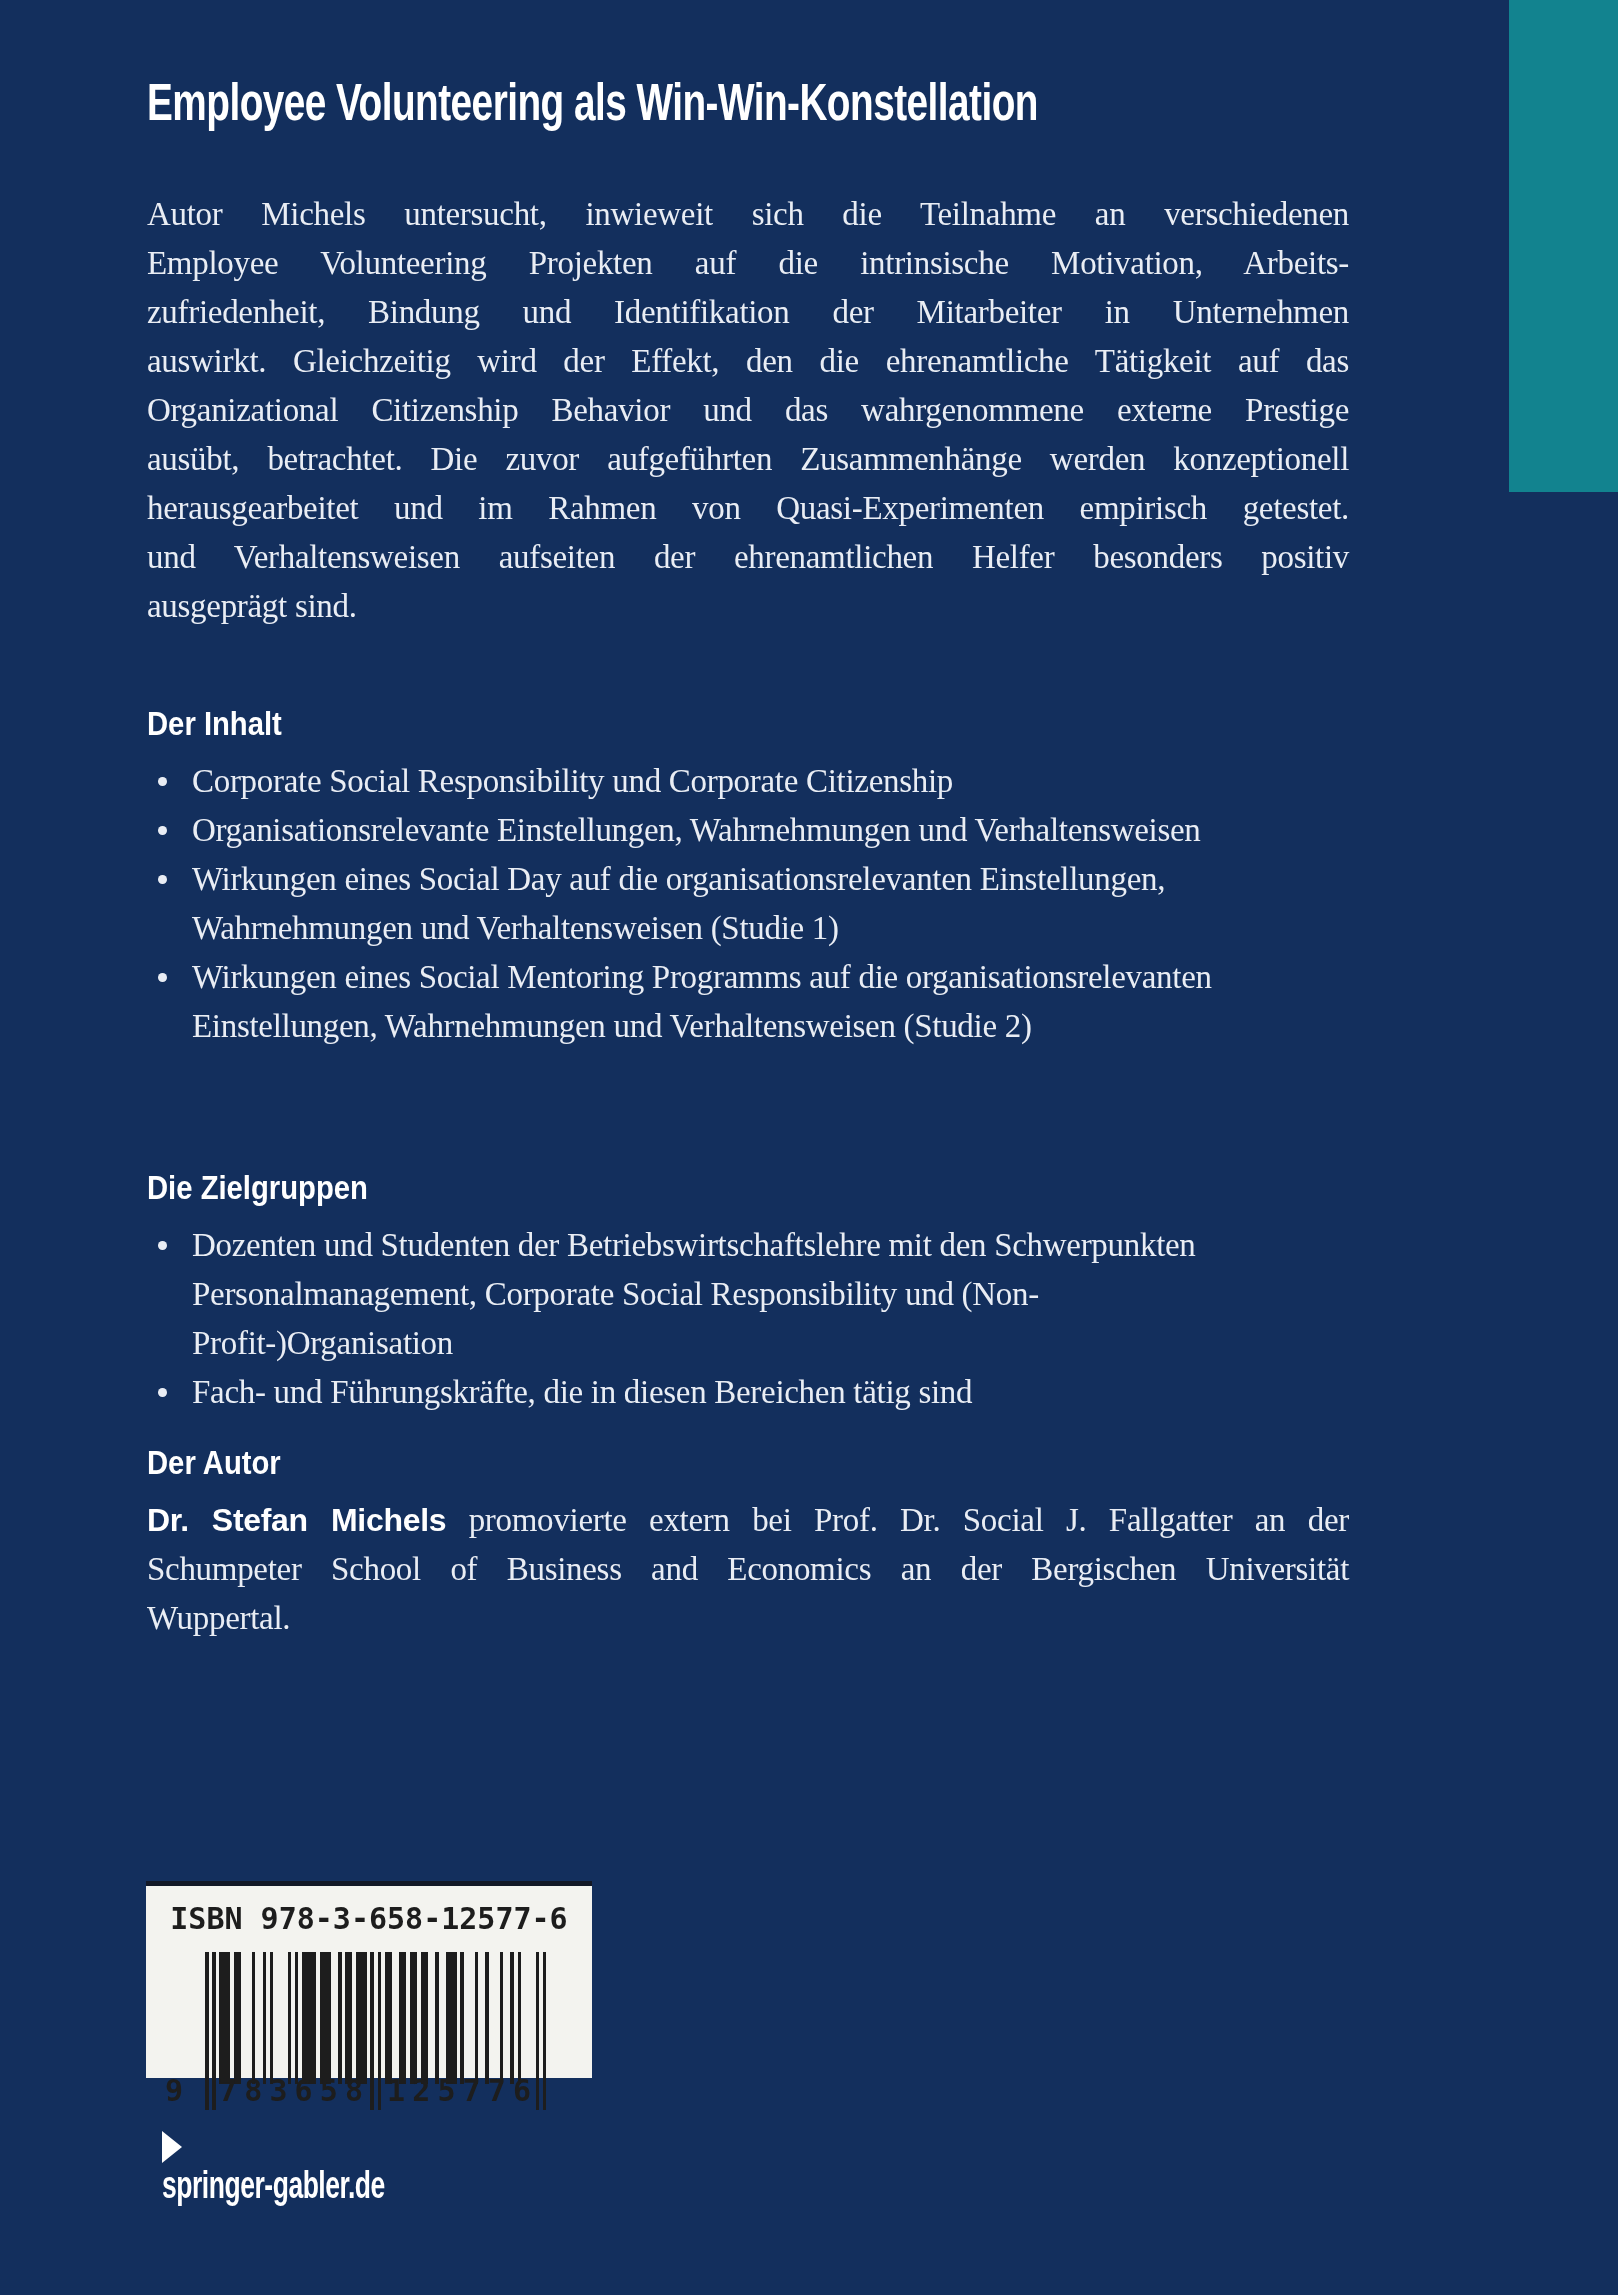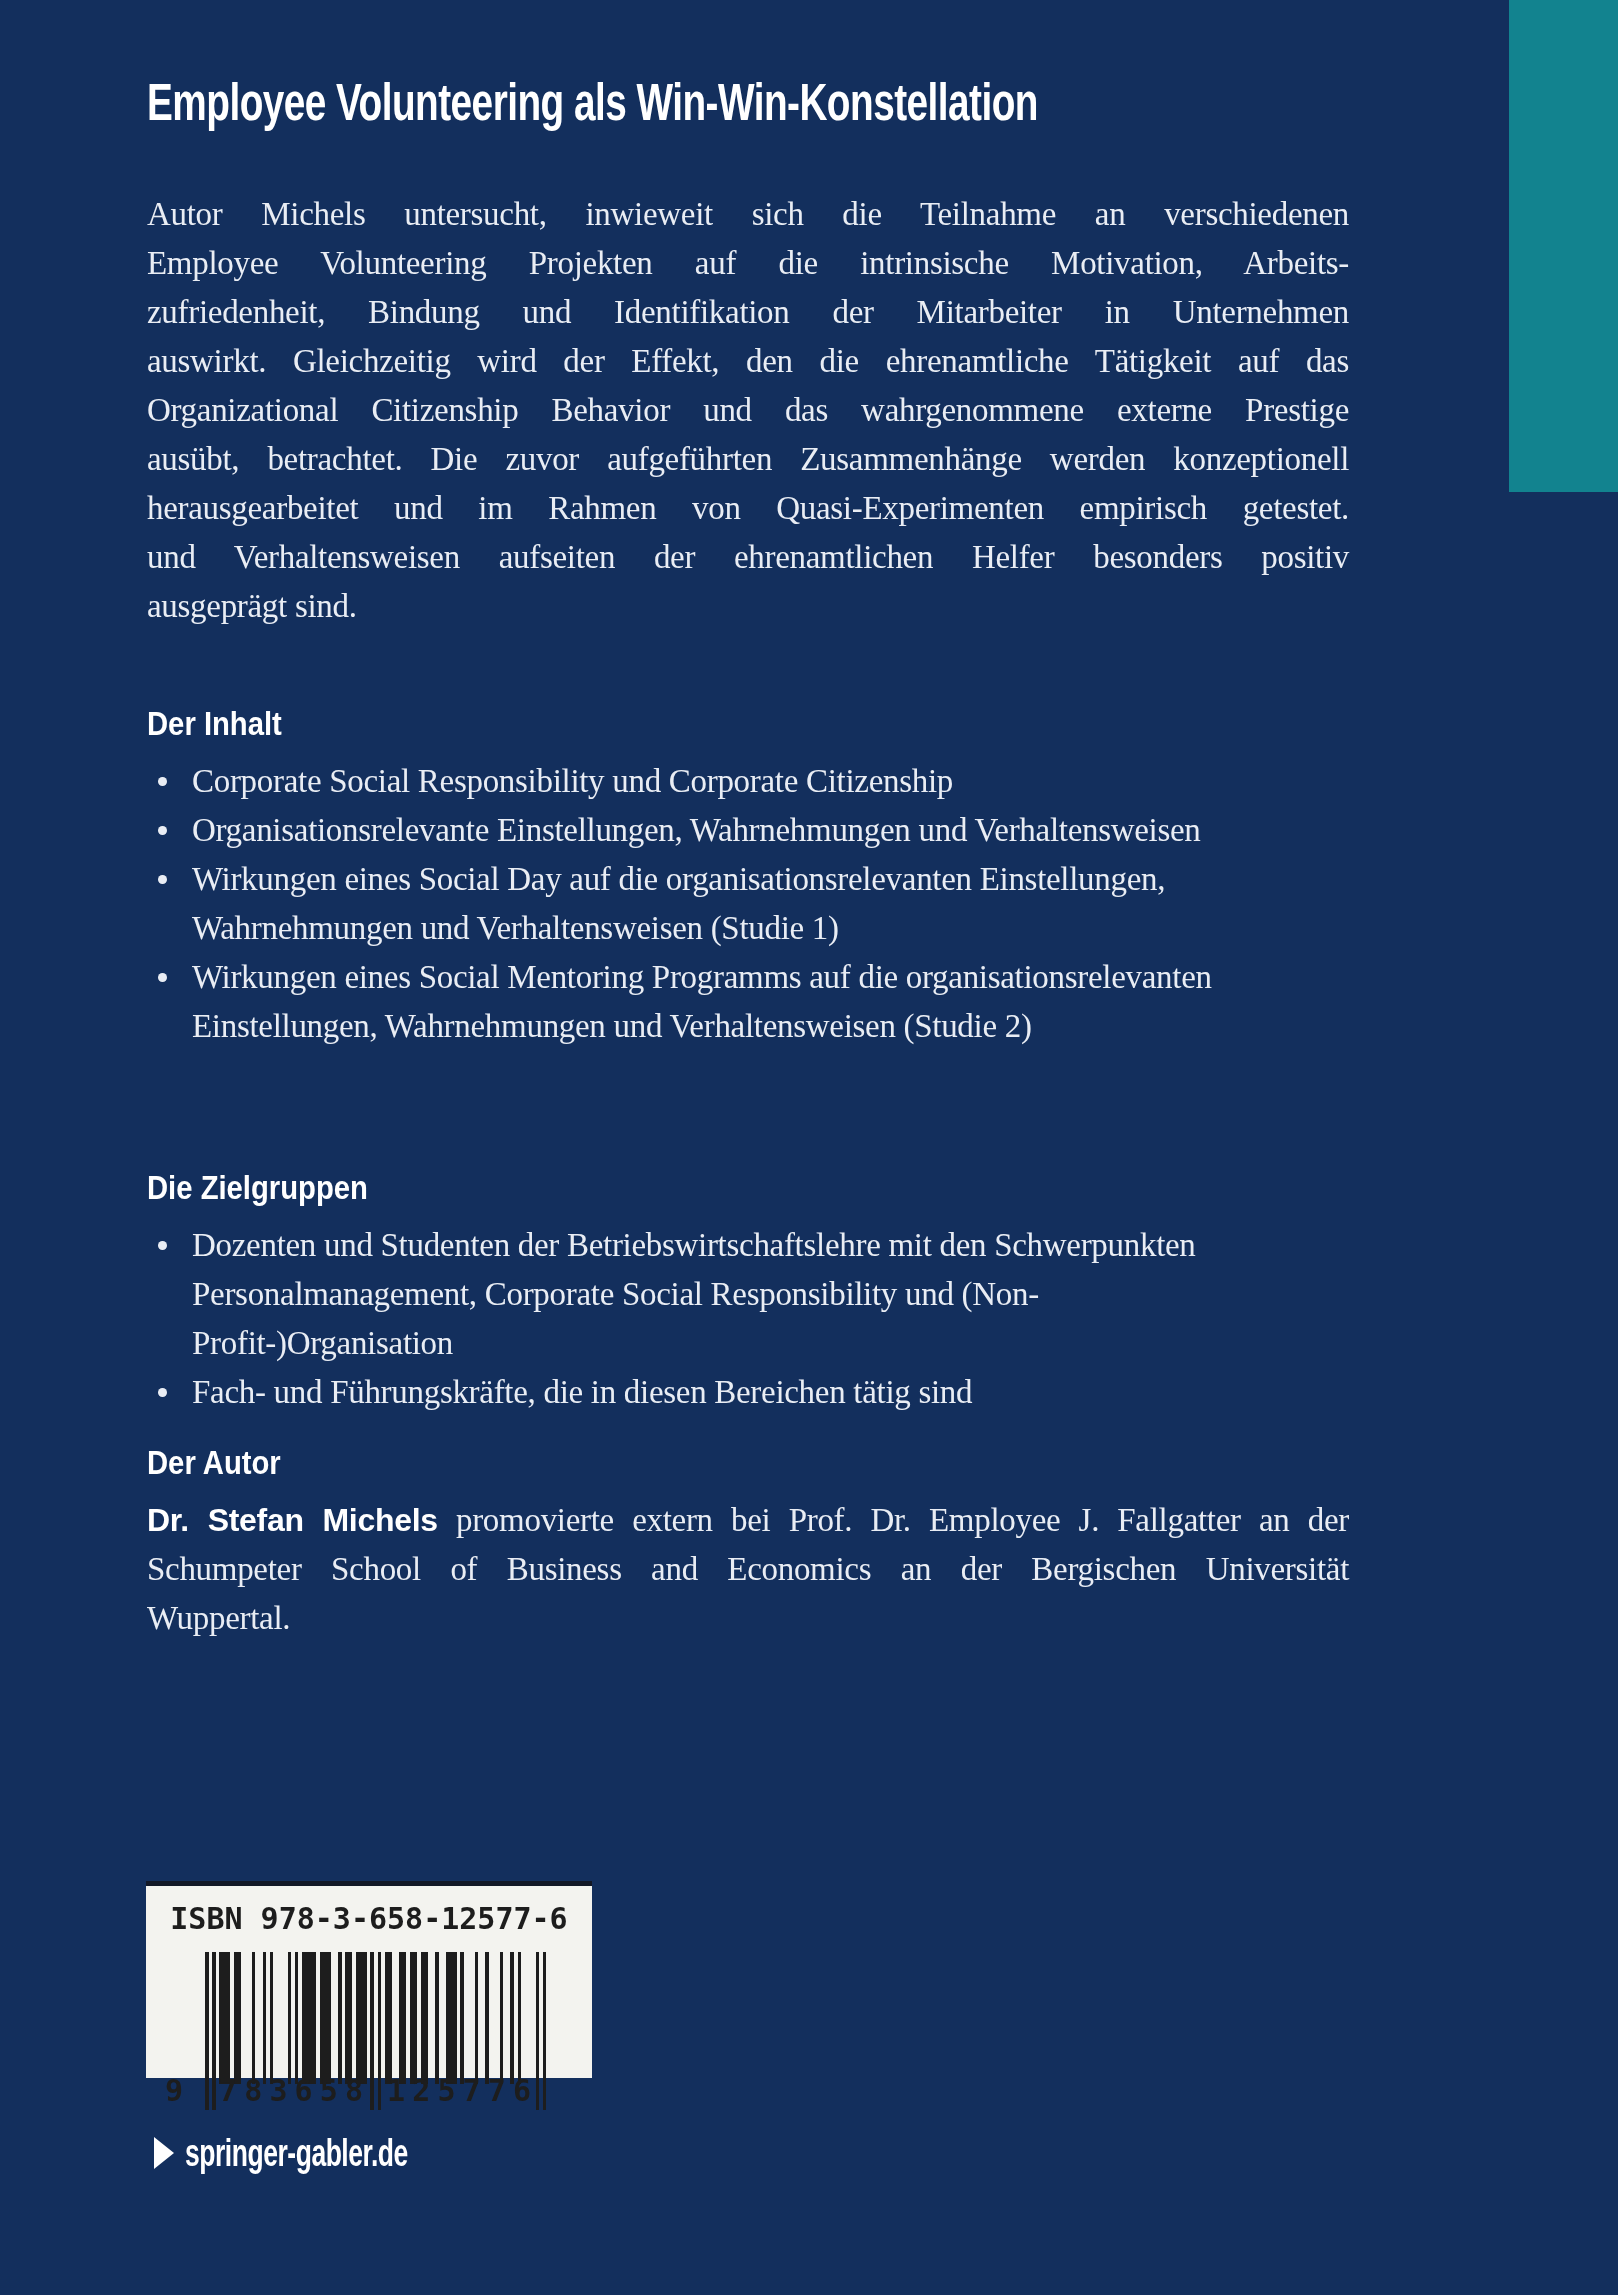--- a/index.html
+++ b/index.html
@@ -143,23 +143,23 @@
     line-height: 1;
   }
   .ean-first { left: 19px; }
   .ean-group { display: flex; justify-content: space-between; }
   .ean-left  { left: 73px; width: 144px; }
   .ean-right { left: 241px; width: 144px; }
 
   
   .footer {
     position: absolute;
-    left: 154px; top: 2131px;
+    left: 162px; top: 2131px;
     display: flex;
-    align-items: center;
+    flex-direction: column;
   }
   .footer-arrow {
     width: 0; height: 0;
     border-left: 20px solid var(--heading, #ffffff);
     border-top: 16px solid transparent;
     border-bottom: 16px solid transparent;
     margin-right: 10.8px;
   }
   .footer-url {
     font-family: "Liberation Sans", sans-serif;
@@ -211,21 +211,21 @@
     <ul class="bullets">
 
     <li>Dozenten und Studenten der Betriebswirtschaftslehre mit den Schwerpunkten Personalmanagement, Corporate Social Responsibility und (Non-Profit-)Organisation</li>
         <li>Fach- und Führungskräfte, die in diesen Bereichen tätig sind</li>
       </ul>
   </div>
 
   <div class="section" id="sec-autor">
     <h2 class="sec-heading"><span class="squeeze">Der Autor</span></h2>
     <div class="autor-par">
-      <div class="jline"><span class="autor-name">Dr. Stefan Michels</span><span> promovierte extern bei Prof. Dr. Employee J. Fallgatter an der</span></div>
+      <div class="jline"><span class="autor-name">Dr. Stefan Michels</span><span> promovierte extern bei Prof. Dr. Social J. Fallgatter an der</span></div>
       <div>
 
       <div class="jline">Schumpeter School of Business and Economics an der Bergischen Universität</div>
           <div class="jline">Wuppertal.</div>
         </div>
     </div>
   </div>
 
   <div class="isbn-box">
     <div class="isbn-label">ISBN 978-3-658-12577-6</div>

